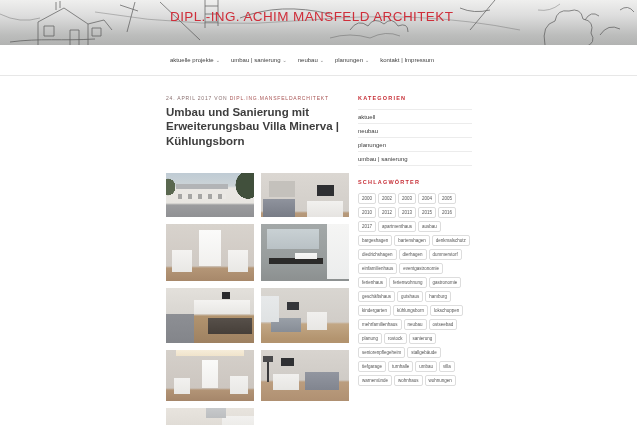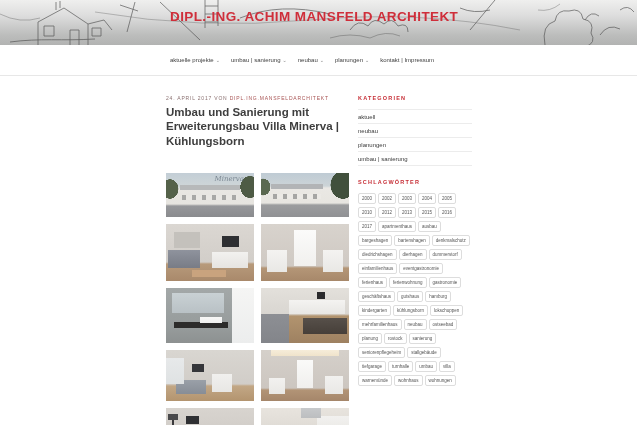--- a/index.html
+++ b/index.html
@@ -3,21 +3,21 @@
 <meta charset="utf-8">
 <style>
   * { margin:0; padding:0; box-sizing:border-box; }
   html,body { width:637px; height:425px; overflow:hidden; background:#fff;
     font-family:"Liberation Sans", sans-serif; }
 
   
   .header { position:relative; width:637px; height:45px;
     background:linear-gradient(180deg,#efefee 0%,#dddddd 35%,#bcbdbc 78%,#b2b3b2 100%); }
   .header svg { position:absolute; inset:0; }
-  .site-title { position:absolute; left:170px; top:9px; font-size:13.5px; font-weight:bold;
+  .site-title { position:absolute; left:170px; top:9px; font-size:13.5px; font-weight:normal;
     letter-spacing:.4px; color:#cf2e3a; white-space:nowrap; text-decoration:none; }
 
   
   .navbar { width:637px; height:31px; background:#fff; border-bottom:1px solid #e7e7e7;
     display:flex; align-items:center; }
   .nav-inner { display:flex; gap:11px; padding-left:170px; }
   .nav-item { font-size:6px; color:#3d3d3d; text-decoration:none; display:flex;
     align-items:center; gap:2px; white-space:nowrap; }
   .chev { font-size:5px; color:#777; line-height:1; }
 
@@ -169,23 +169,20 @@
 <div class="container">
   <main class="main">
     <div class="post-meta">
       <span>24. APRIL 2017</span>
       <span>VON</span>
       <a class="author">DIPL.ING.MANSFELDARCHITEKT</a>
     </div>
     <h1 class="post-title">Umbau und Sanierung mit Erweiterungsbau Villa Minerva | Kühlungsborn</h1>
 
     <div class="gallery">
-      <figure class="photo p1">
-        <span class="overlay-script">Minerva</span>
-      </figure>
       <figure class="photo p2"></figure>
       <figure class="photo p3"></figure>
       <figure class="photo p4"></figure>
       <figure class="photo p5"></figure>
       <figure class="photo p6"></figure>
       <figure class="photo p7"></figure>
       <figure class="photo p8"></figure>
       <figure class="photo p9"></figure>
       <figure class="photo p10"></figure>
     </div>

